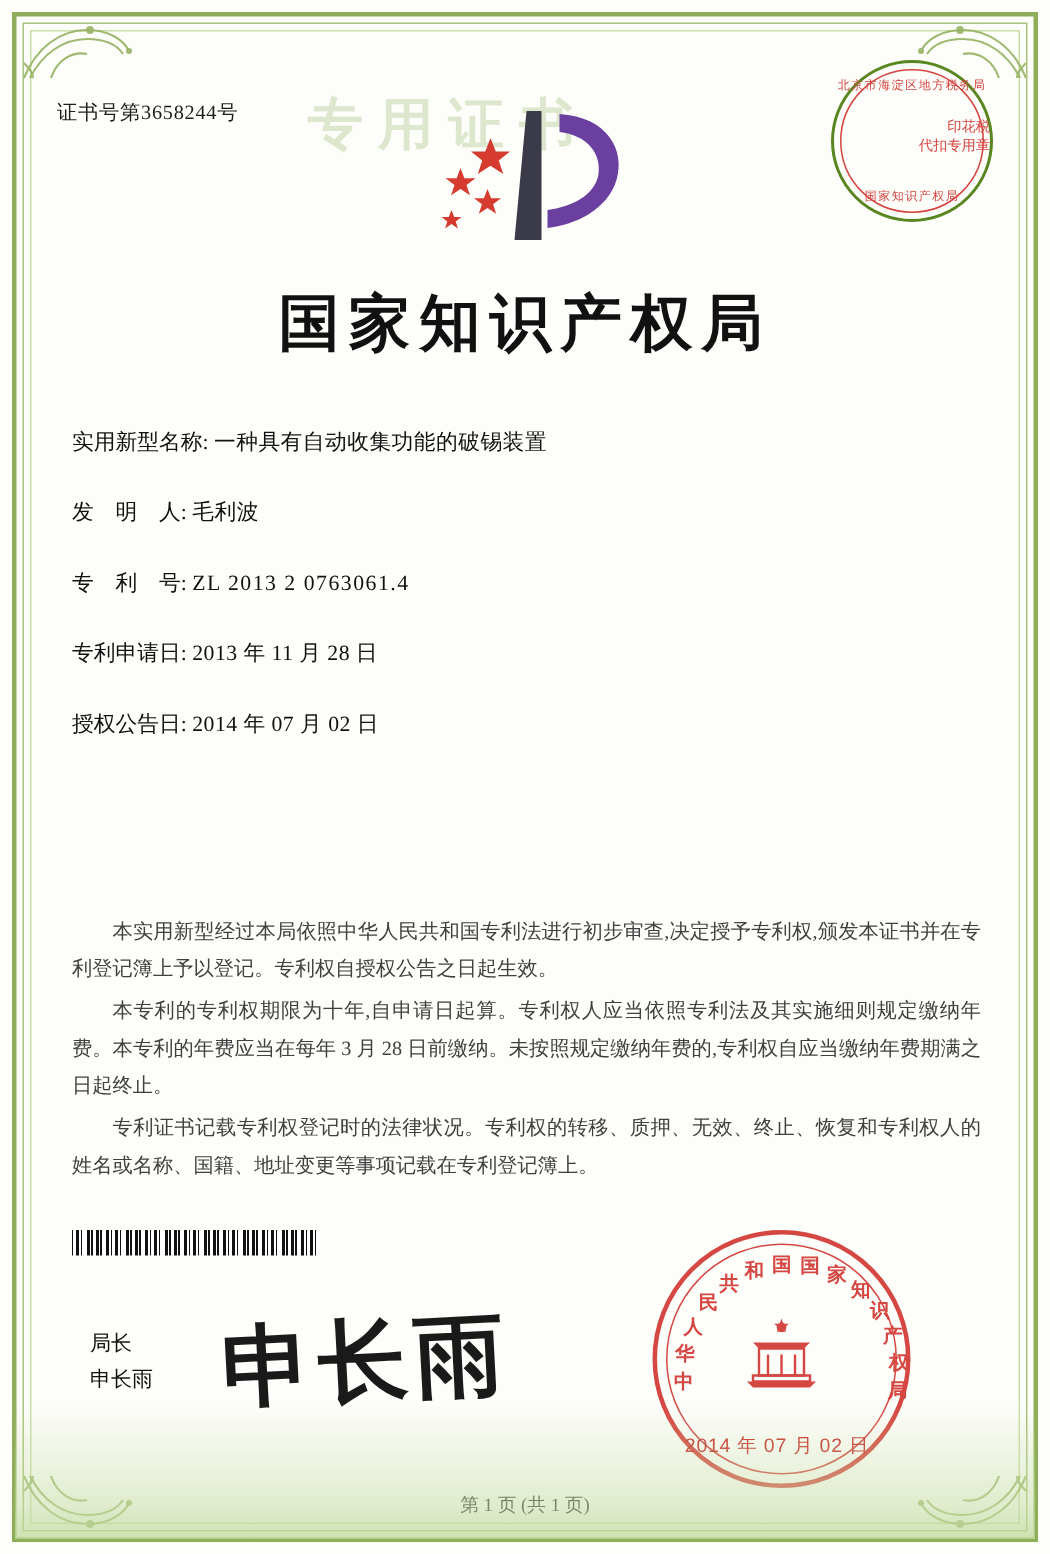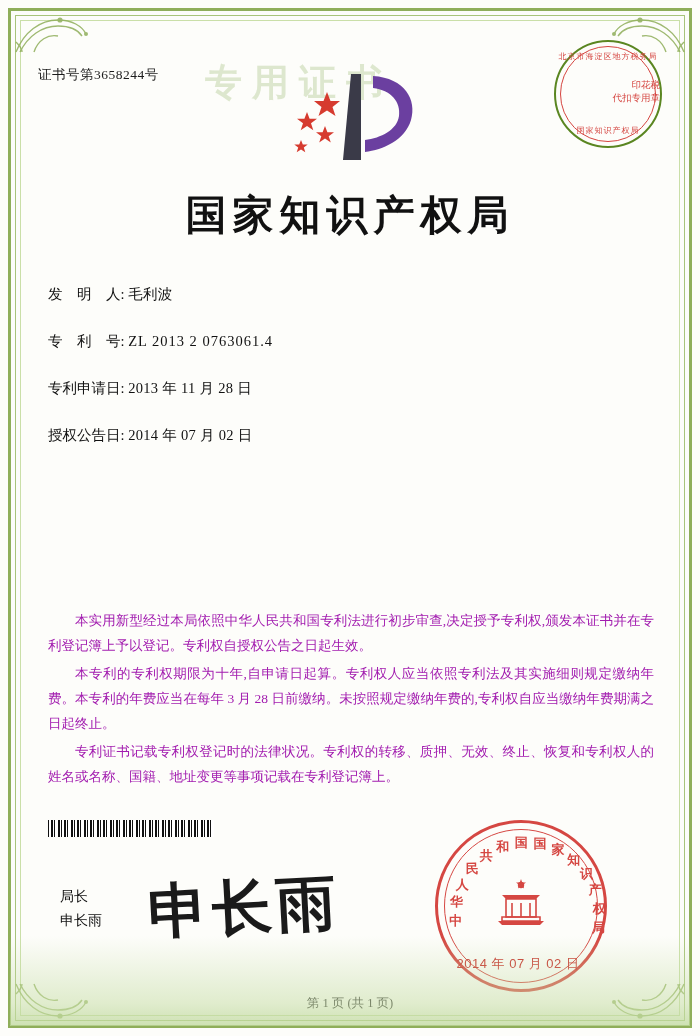--- a/index.html
+++ b/index.html
@@ -167,21 +167,21 @@
   }
 
   
   .body-text {
     position: absolute;
     left: 18px;
     right: 16px;
     top: 578px;
     font-size: 13.5px;
     line-height: 25px;
-    color: #a21caf;
+    color: #404040;
     text-align: justify;
   }
   .body-text p { margin: 0 0 3px 0; text-indent: 2em; }
 
   
   .barcode {
     position: absolute;
     left: 18px;
     top: 790px;
     width: 166px;
@@ -350,20 +350,24 @@
         <div>印花税</div>
         <div>代扣专用章</div>
       </div>
       <div class="arc-bot">国家知识产权局</div>
     </div>
 
     <div class="title">国家知识产权局</div>
 
     <div class="fields">
       <div class="field">
+        <span class="lbl">实用新型名称:</span>
+        <span class="val">一种具有自动收集功能的破锡装置</span>
+      </div>
+      <div class="field">
         <span class="lbl">发　明　人:</span>
         <span class="val">毛利波</span>
       </div>
       <div class="field patent-no">
         <span class="lbl">专　利　号:</span>
         <span class="val">ZL 2013 2 0763061.4</span>
       </div>
       <div class="field">
         <span class="lbl">专利申请日:</span>
         <span class="val">2013 年 11 月 28 日</span>

